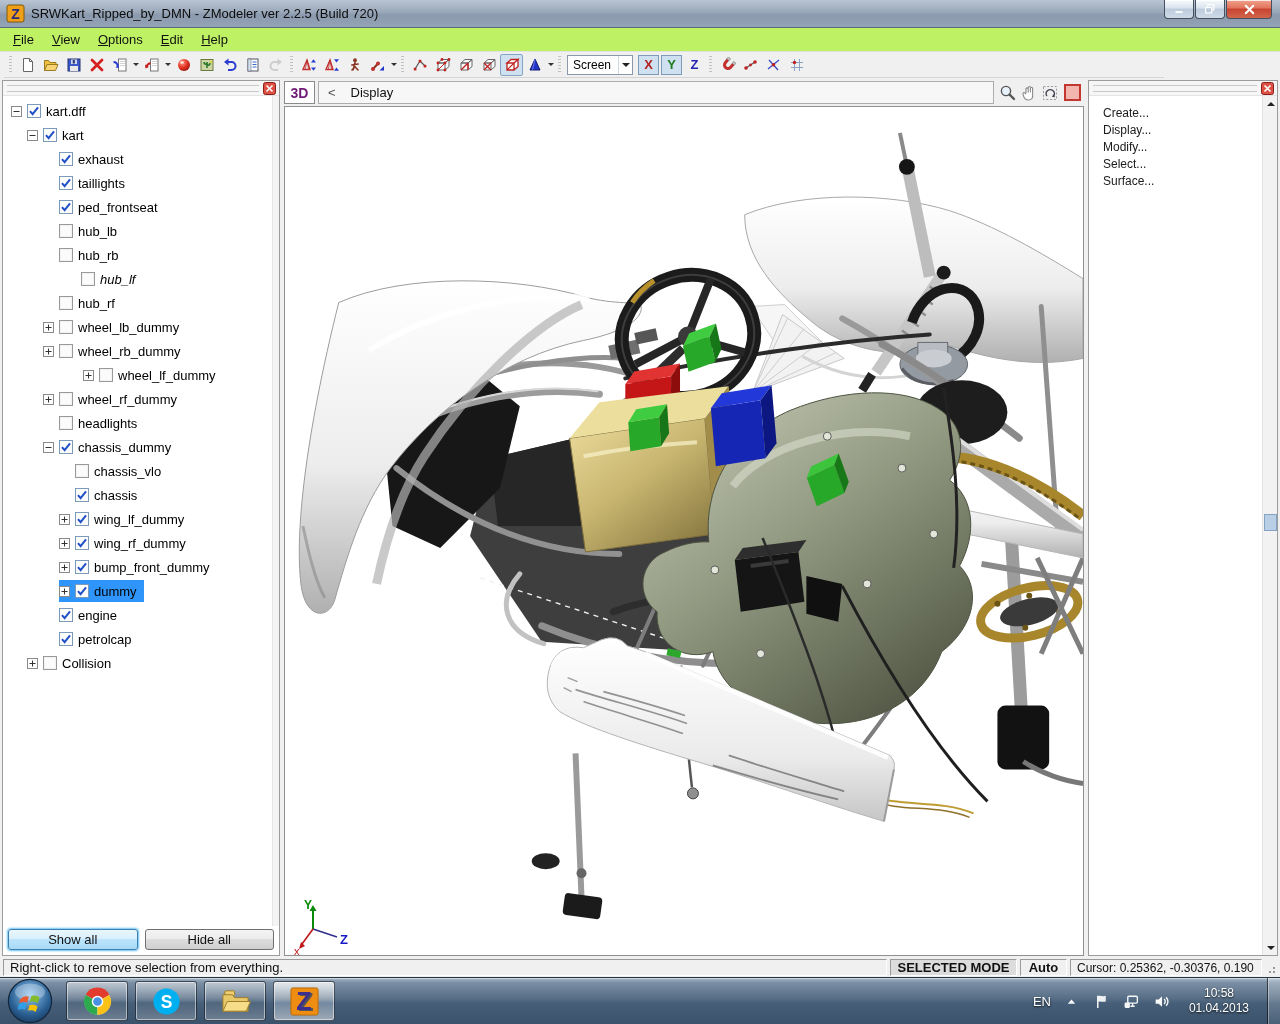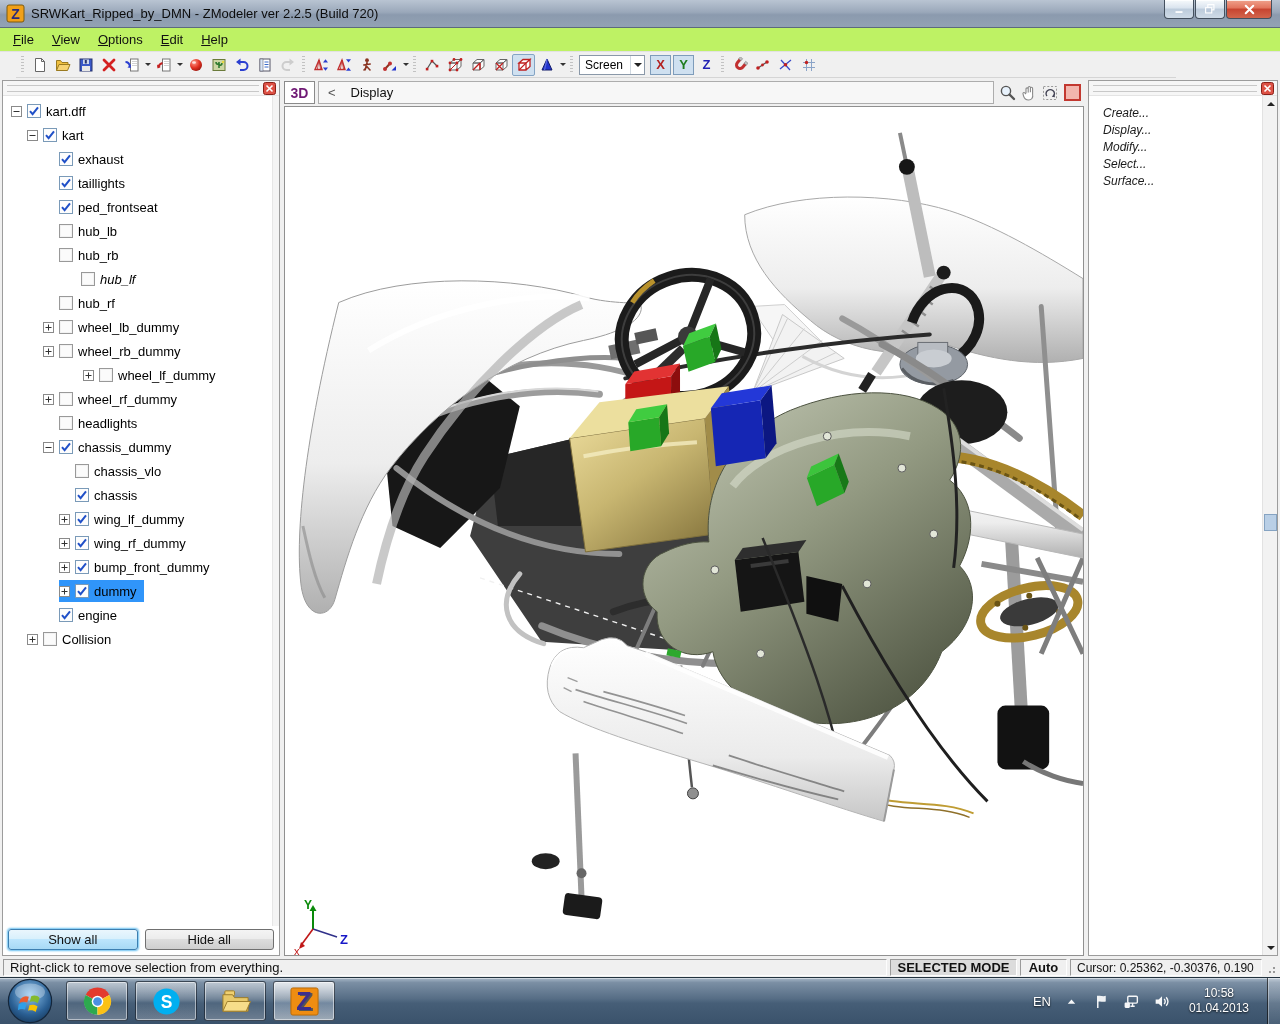--- a/index.html
+++ b/index.html
@@ -19,21 +19,21 @@
   .wc.min,.wc.max{width:30px;}
   .wc.close{width:46px;background:linear-gradient(#f0a28c,#e2735c 45%,#c74430 50%,#d2654c);}
 
   
   .menubar{position:absolute;top:28px;left:0;width:1280px;height:24px;background:#bef264;
     display:flex;align-items:center;padding:0 4px;border-bottom:1px solid #e2e2e2;}
   .menu-item{font-size:13px;color:#111;padding:3px 9px;}
   .menu-item u{text-decoration:underline;}
 
   
-  .toolbar{position:absolute;top:52px;left:16px;width:1160px;height:26px;background:#f0f0f0;
+  .toolbar{position:absolute;top:52px;left:4px;width:1160px;height:26px;background:#f0f0f0;
     display:flex;align-items:center;border-bottom:1px solid #d5d5d5;padding:0 2px;}
   .tb-grip{width:3px;height:18px;margin:0 4px 0 3px;
     background:repeating-linear-gradient(to bottom,#c2c2c2 0 1px,transparent 1px 3px);}
   .tb-btn{width:23px;height:22px;display:flex;align-items:center;justify-content:center;
     border:1px solid transparent;border-radius:2px;position:relative;}
   .tb-btn svg{width:16px;height:16px;}
   .tb-btn.pressed{background:#cfe0f0;border-color:#84a4c4;}
   .tb-btn.disabled{opacity:.4;filter:grayscale(1);}
   .tb-dd{width:9px;height:22px;display:flex;align-items:center;justify-content:center;}
   .tb-dd::after{content:"";border:3px solid transparent;border-top-color:#333;margin-top:3px;}
@@ -82,21 +82,21 @@
   .vp-tools{display:flex;gap:3px;margin:0 5px;}
   .vp-tools span{width:18px;height:18px;display:flex;}
   .vp-max{width:17px;height:17px;margin-right:3px;border:2px solid #c23830;background:#f2b6ae;padding:0;}
   .viewport{flex:1;background:#fff;border:1px solid #909090;position:relative;overflow:hidden;}
   .viewport svg.model{position:absolute;left:0;top:0;width:100%;height:100%;}
   .gizmo{position:absolute;left:8px;bottom:0px;width:62px;height:58px;}
 
   
   .right-panel{width:190px;margin:2px 2px 2px 0;}
   .rp-body{flex:1;display:flex;overflow:hidden;}
-  .commands{flex:1;padding:9px 0 3px 14px;font-style:italic;}
+  .commands{flex:1;padding:9px 0 3px 14px;}
   .cmd{font-size:12px;color:#1a1a1a;line-height:17px;}
   .rp-scroll{width:15px;background:#f2f2f2;border-left:1px solid #e2e2e2;position:relative;}
   .rp-arrow{position:absolute;left:1px;width:13px;height:13px;display:flex;align-items:center;justify-content:center;background:#f2f2f2;}
   .rp-arrow.up{top:1px;}  .rp-arrow.down{bottom:1px;}
   .rp-arrow::after{content:"";border:4px solid transparent;}
   .rp-arrow.up::after{border-bottom-color:#222;margin-top:-4px;}
   .rp-arrow.down::after{border-top-color:#222;margin-bottom:-4px;}
   .rp-thumb{position:absolute;left:1px;top:418px;width:13px;height:17px;background:#b9cfe6;border:1px solid #85a3c2;}
 
   
@@ -708,20 +708,32 @@
             <div class="trow" style="padding-left: 40px;">
               <div class="trow-in">
                 <span class="exp"></span>
                 <span class="cb">
                   <svg viewBox="0 0 14 14">
                     <rect x=".5" y=".5" width="13" height="13" fill="#fdfdfd" stroke="#7a9ab8"></rect>
                     <path d="M3,7.2 l2.6,3 L11,3.4" stroke="#2050c8" stroke-width="2" fill="none"></path>
                   </svg>
                 </span>
                 <span class="tlabel">engine</span>
+              </div>
+            </div>
+            <div class="trow" style="padding-left: 40px;">
+              <div class="trow-in">
+                <span class="exp"></span>
+                <span class="cb">
+                  <svg viewBox="0 0 14 14">
+                    <rect x=".5" y=".5" width="13" height="13" fill="#fdfdfd" stroke="#7a9ab8"></rect>
+                    <path d="M3,7.2 l2.6,3 L11,3.4" stroke="#2050c8" stroke-width="2" fill="none"></path>
+                  </svg>
+                </span>
+                <span class="tlabel">petrolcap</span>
               </div>
             </div>
             <div class="trow" style="padding-left: 24px;">
               <div class="trow-in">
                 <span class="exp">
                   <svg viewBox="0 0 11 11">
                     <rect x=".5" y=".5" width="10" height="10" fill="#fff" stroke="#8a8a8a"></rect>
                     <path d="M2.5,5.5 h6" stroke="#333"></path>
                     <path d="M5.5,2.5 v6" stroke="#333"></path>
                   </svg>

